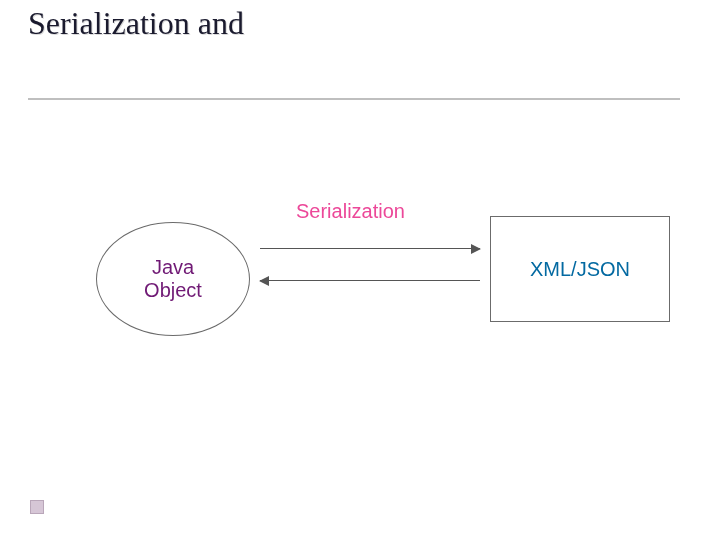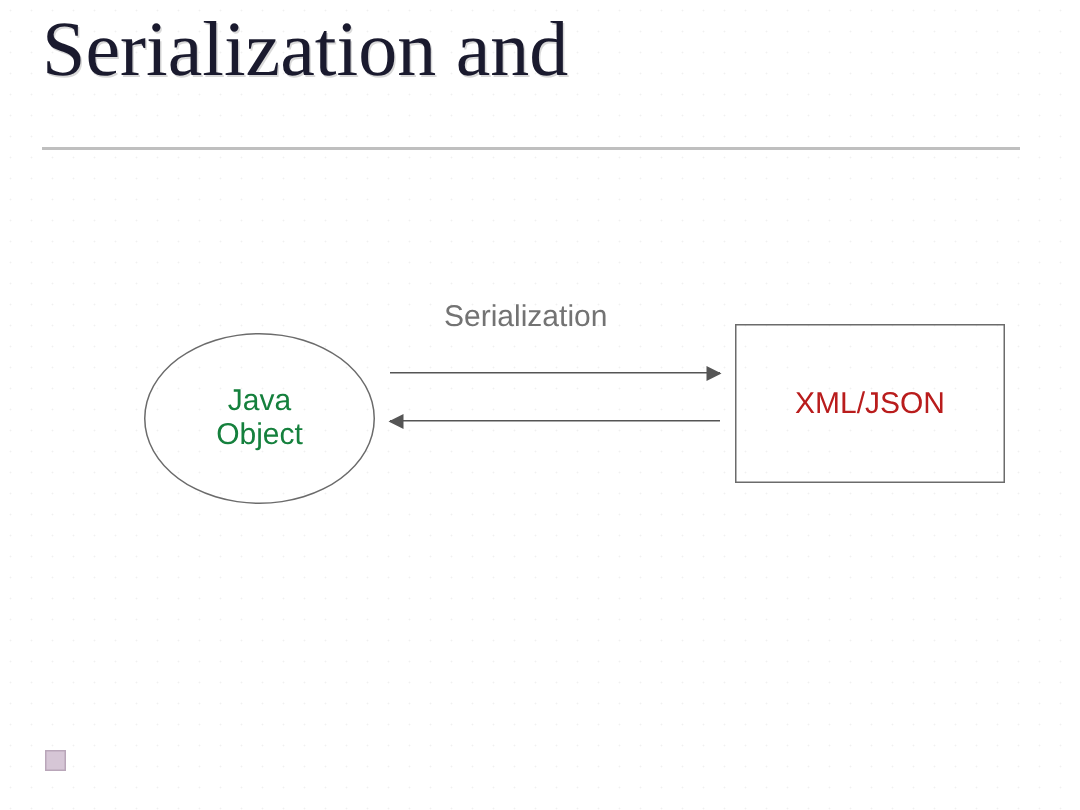--- a/index.html
+++ b/index.html
@@ -30,21 +30,21 @@
     position: absolute;
     left: 28px;
     top: 6px;
     width: 420px;
     padding-bottom: 6px;
   }
   .title-block h1 {
     margin: 0;
     font-family: "Times New Roman", Times, serif;
     font-weight: 400;
-    font-size: 52px;
+    font-size: 32px;
     line-height: 1.08;
     color: #1a1a2e;
     text-shadow: 1px 1px 0 rgba(0,0,0,0.15);
   }
   .title-underline {
     position: absolute;
     left: 28px;
     right: 40px;
     height: 2px;
     background: #bfbfbf;
@@ -62,38 +62,38 @@
   
   .ellipse {
     position: absolute;
     border: 1px solid #6b6b6b;
     border-radius: 50%;
     display: flex;
     align-items: center;
     justify-content: center;
     text-align: center;
     font-size: 20px;
-    color: #15803d;
+    color: #701a75;
     background: transparent;
   }
   .rect {
     position: absolute;
     border: 1px solid #6b6b6b;
     display: flex;
     align-items: center;
     justify-content: center;
     text-align: center;
     font-size: 20px;
-    color: #b91c1c;
+    color: #0369a1;
     background: transparent;
   }
   .label {
     position: absolute;
     font-size: 20px;
-    color: #737373;
+    color: #ec4899;
     white-space: nowrap;
   }
   
   .arrow {
     position: absolute;
     height: 0;
     border-top: 1.5px solid #555;
   }
   .arrow.right::after {
     content: "";

